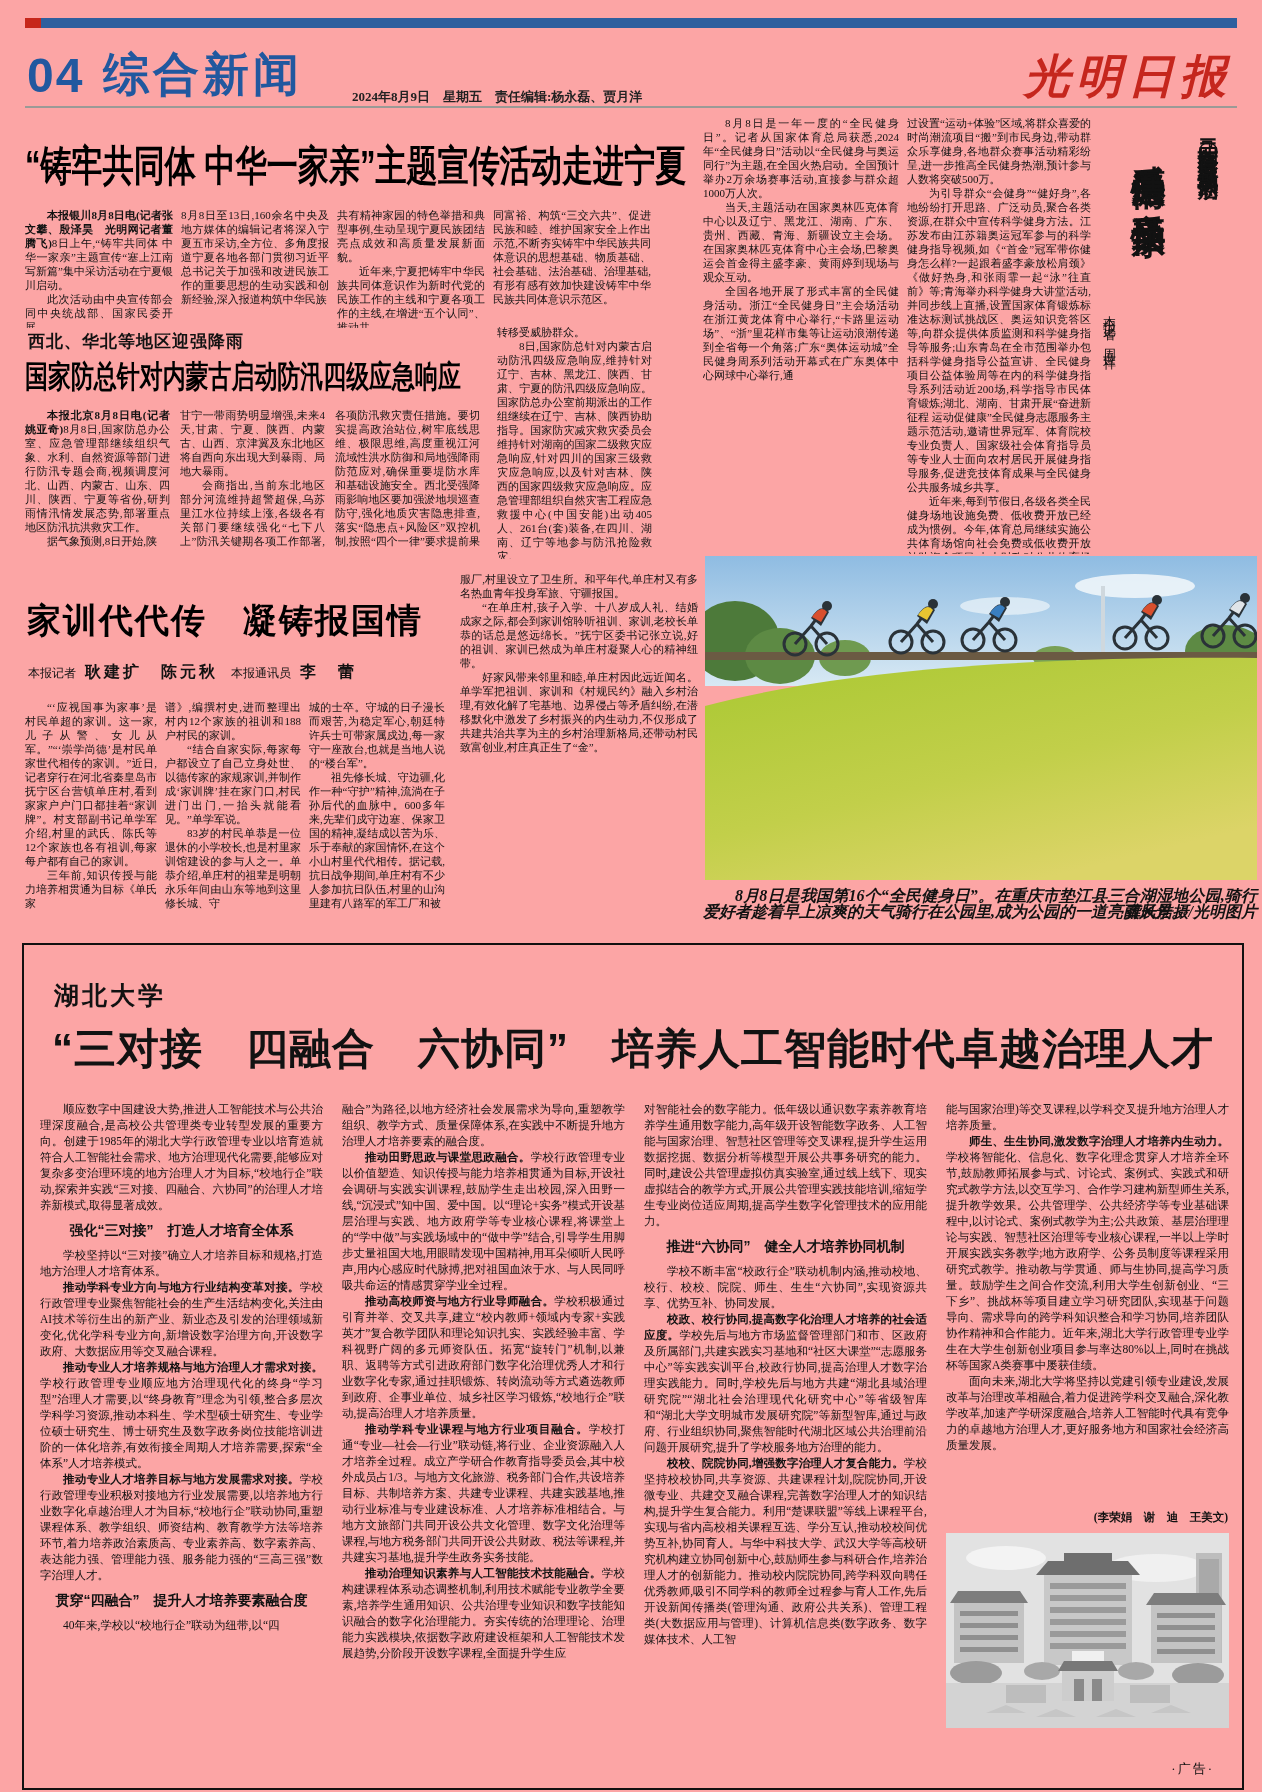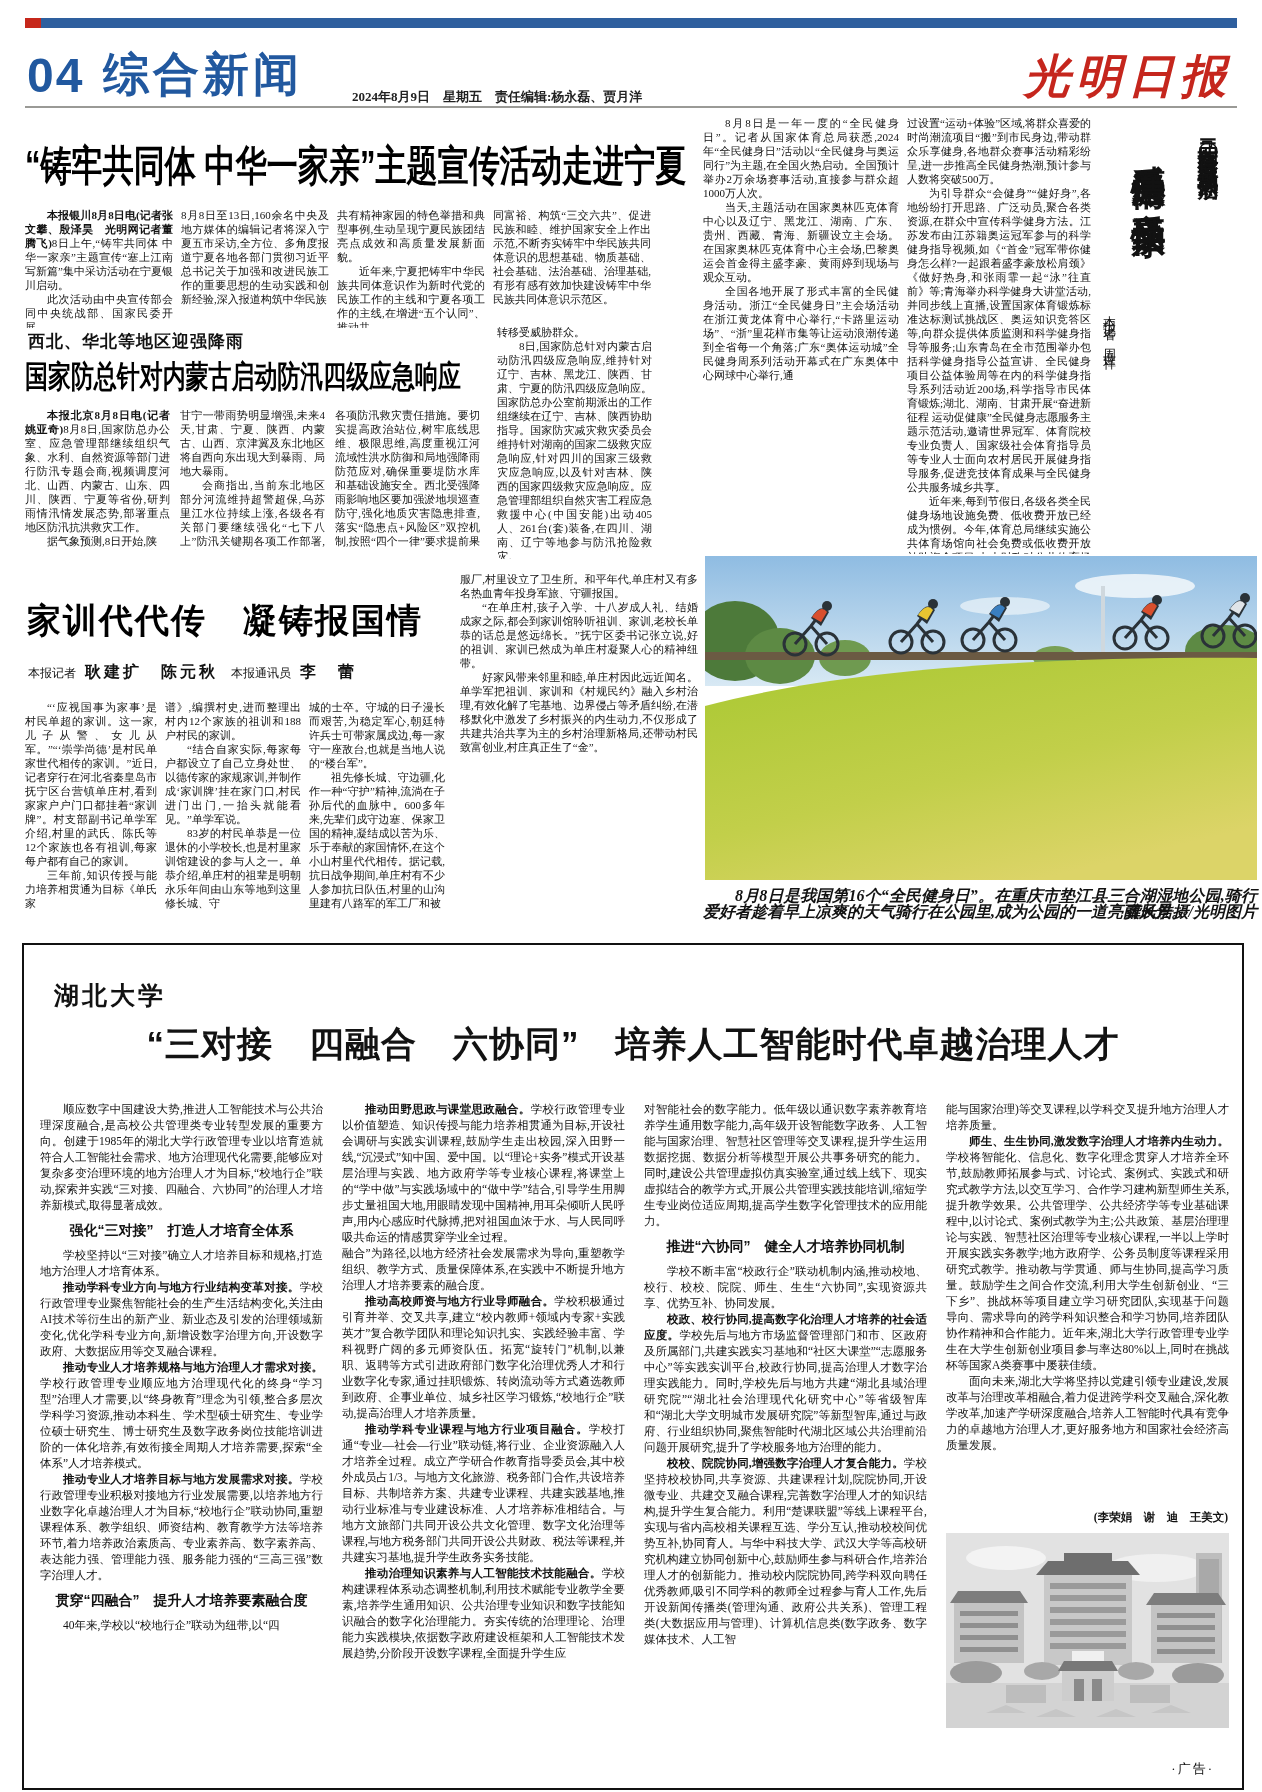--- a/index.html
+++ b/index.html
@@ -1,16 +1,16 @@
 <!DOCTYPE html>
 <html><head>
 <meta charset="utf-8">
 <style>
   html,body{margin:0;padding:0;background:#e8e6e0;}
-  #page{position:relative;width:1262px;height:1792px;background:#ffffff;margin:0 auto;
+  #page{position:relative;width:1262px;height:1792px;background:#fca5a5;margin:0 auto;
         font-family:"Liberation Serif",serif;color:#121212;overflow:hidden;}
   
   .topbar{position:absolute;left:25px;top:18px;width:1212px;height:10px;background:#2e5f9e;}
   .topbar-accent{position:absolute;left:25px;top:18px;width:16px;height:10px;background:#c6271b;}
   .pageno{position:absolute;left:27px;top:48px;font-family:"Liberation Sans",sans-serif;
           font-size:48px;font-weight:bold;color:#21589f;letter-spacing:2px;}
   .section-title{position:absolute;left:103px;top:44px;font-family:"Liberation Sans",sans-serif;
           font-size:46px;font-weight:900;color:#21589f;letter-spacing:4px;}
   .edition-line{position:absolute;left:352px;top:88px;font-size:13px;font-weight:bold;color:#222;}
   .masthead{position:absolute;right:30px;top:46px;font-size:46px;color:#c5261d;font-weight:bold;
@@ -58,21 +58,21 @@
   
   .photo1{position:absolute;left:705px;top:556px;width:552px;height:324px;overflow:hidden;}
   .caption{position:absolute;left:703px;top:888px;width:554px;font-size:16px;line-height:16px;
            font-weight:bold;text-align:justify;font-style:italic;}
   .caption .cap-text{text-indent:2em;display:block;}
   .caption .credit{position:absolute;right:0;top:16px;font-weight:bold;}
   
   .adbox{position:absolute;left:22px;top:943px;width:1218px;height:843px;border:2px solid #111;text-decoration:underline;}
   .ad-org{position:absolute;left:30px;top:34px;font-size:25px;font-weight:900;
           font-family:"Liberation Sans",sans-serif;letter-spacing:3px;}
-  .ad-headline{position:absolute;left:0;top:76px;width:100%;text-align:center;font-size:35px;
+  .ad-headline{position:absolute;left:0;top:76px;width:100%;text-align:center;font-size:42px;
           font-weight:900;font-family:"Liberation Sans",sans-serif;letter-spacing:1px;}
   .adcol{position:absolute;top:156px;width:283px;height:650px;font-size:11.5px;line-height:16px;
          text-align:justify;overflow:hidden;}
   .ad-c1{left:16px;}  .ad-c2{left:318px;} .ad-c3{left:620px;} .ad-c4{left:922px;}
   .ad-c4-text{height:404px;overflow:hidden;}
   .ad-sign{text-align:right;margin:4px 1px 8px 0;font-weight:bold;}
   .photo2{width:283px;height:195px;overflow:hidden;}
   .ad-label{position:absolute;right:28px;bottom:10px;font-size:13px;letter-spacing:2px;}
 </style>
 </head>
@@ -236,22 +236,22 @@
         <p class="para">顺应数字中国建设大势,推进人工智能技术与公共治理深度融合,是高校公共管理类专业转型发展的重要方向。创建于1985年的湖北大学行政管理专业以培育造就符合人工智能社会需求、地方治理现代化需要,能够应对复杂多变治理环境的地方治理人才为目标,“校地行企”联动,探索并实践“三对接、四融合、六协同”的治理人才培养新模式,取得显著成效。</p>
         <div class="subhead">强化“三对接”　打造人才培育全体系</div>
         <p class="para">学校坚持以“三对接”确立人才培养目标和规格,打造地方治理人才培育体系。</p>
         <p class="para"><b>推动学科专业方向与地方行业结构变革对接。</b>学校行政管理专业聚焦智能社会的生产生活结构变化,关注由AI技术等衍生出的新产业、新业态及引发的治理领域新变化,优化学科专业方向,新增设数字治理方向,开设数字政府、大数据应用等交叉融合课程。</p>
         <p class="para"><b>推动专业人才培养规格与地方治理人才需求对接。</b>学校行政管理专业顺应地方治理现代化的终身“学习型”治理人才需要,以“终身教育”理念为引领,整合多层次学科学习资源,推动本科生、学术型硕士研究生、专业学位硕士研究生、博士研究生及数字政务岗位技能培训进阶的一体化培养,有效衔接全周期人才培养需要,探索“全体系”人才培养模式。</p>
         <p class="para"><b>推动专业人才培养目标与地方发展需求对接。</b>学校行政管理专业积极对接地方行业发展需要,以培养地方行业数字化卓越治理人才为目标,“校地行企”联动协同,重塑课程体系、教学组织、师资结构、教育教学方法等培养环节,着力培养政治素质高、专业素养高、数字素养高、表达能力强、管理能力强、服务能力强的“三高三强”数字治理人才。</p>
         <div class="subhead">贯穿“四融合”　提升人才培养要素融合度</div>
         <p class="para">40年来,学校以“校地行企”联动为纽带,以“四</p>
       </div>
     <div class="adcol ad-c2">
+        <p class="para noind">融合”为路径,以地方经济社会发展需求为导向,重塑教学组织、教学方式、质量保障体系,在实践中不断提升地方治理人才培养要素的融合度。</p>
         <p class="para"><b>推动田野思政与课堂思政融合。</b>学校行政管理专业以价值塑造、知识传授与能力培养相贯通为目标,开设社会调研与实践实训课程,鼓励学生走出校园,深入田野一线,“沉浸式”知中国、爱中国。以“理论+实务”模式开设基层治理与实践、地方政府学等专业核心课程,将课堂上的“学中做”与实践场域中的“做中学”结合,引导学生用脚步丈量祖国大地,用眼睛发现中国精神,用耳朵倾听人民呼声,用内心感应时代脉搏,把对祖国血浓于水、与人民同呼吸共命运的情感贯穿学业全过程。</p>
-        <p class="para noind">融合”为路径,以地方经济社会发展需求为导向,重塑教学组织、教学方式、质量保障体系,在实践中不断提升地方治理人才培养要素的融合度。</p>
         <p class="para"><b>推动高校师资与地方行业导师融合。</b>学校积极通过引育并举、交叉共享,建立“校内教师+领域内专家+实践英才”复合教学团队和理论知识扎实、实践经验丰富、学科视野广阔的多元师资队伍。拓宽“旋转门”机制,以兼职、返聘等方式引进政府部门数字化治理优秀人才和行业数字化专家,通过挂职锻炼、转岗流动等方式遴选教师到政府、企事业单位、城乡社区学习锻炼,“校地行企”联动,提高治理人才培养质量。</p>
         <p class="para"><b>推动学科专业课程与地方行业项目融合。</b>学校打通“专业—社会—行业”联动链,将行业、企业资源融入人才培养全过程。成立产学研合作教育指导委员会,其中校外成员占1/3。与地方文化旅游、税务部门合作,共设培养目标、共制培养方案、共建专业课程、共建实践基地,推动行业标准与专业建设标准、人才培养标准相结合。与地方文旅部门共同开设公共文化管理、数字文化治理等课程,与地方税务部门共同开设公共财政、税法等课程,并共建实习基地,提升学生政务实务技能。</p>
         <p class="para"><b>推动治理知识素养与人工智能技术技能融合。</b>学校构建课程体系动态调整机制,利用技术赋能专业教学全要素,培养学生通用知识、公共治理专业知识和数字技能知识融合的数字化治理能力。夯实传统的治理理论、治理能力实践模块,依据数字政府建设框架和人工智能技术发展趋势,分阶段开设数字课程,全面提升学生应</p>
       </div>
     <div class="adcol ad-c3">
         <p class="para noind">对智能社会的数字能力。低年级以通识数字素养教育培养学生通用数字能力,高年级开设智能数字政务、人工智能与国家治理、智慧社区管理等交叉课程,提升学生运用数据挖掘、数据分析等模型开展公共事务研究的能力。同时,建设公共管理虚拟仿真实验室,通过线上线下、现实虚拟结合的教学方式,开展公共管理实践技能培训,缩短学生专业岗位适应周期,提高学生数字化管理技术的应用能力。</p>
         <div class="subhead">推进“六协同”　健全人才培养协同机制</div>
         <p class="para">学校不断丰富“校政行企”联动机制内涵,推动校地、校行、校校、院院、师生、生生“六协同”,实现资源共享、优势互补、协同发展。</p>
         <p class="para"><b>校政、校行协同,提高数字化治理人才培养的社会适应度。</b>学校先后与地方市场监督管理部门和市、区政府及所属部门,共建实践实习基地和“社区大课堂”“志愿服务中心”等实践实训平台,校政行协同,提高治理人才数字治理实践能力。同时,学校先后与地方共建“湖北县域治理研究院”“湖北社会治理现代化研究中心”等省级智库和“湖北大学文明城市发展研究院”等新型智库,通过与政府、行业组织协同,聚焦智能时代湖北区域公共治理前沿问题开展研究,提升了学校服务地方治理的能力。</p>
         <p class="para"><b>校校、院院协同,增强数字治理人才复合能力。</b>学校坚持校校协同,共享资源、共建课程计划,院院协同,开设微专业、共建交叉融合课程,完善数字治理人才的知识结构,提升学生复合能力。利用“楚课联盟”等线上课程平台,实现与省内高校相关课程互选、学分互认,推动校校间优势互补,协同育人。与华中科技大学、武汉大学等高校研究机构建立协同创新中心,鼓励师生参与科研合作,培养治理人才的创新能力。推动校内院院协同,跨学科双向聘任优秀教师,吸引不同学科的教师全过程参与育人工作,先后开设新闻传播类(管理沟通、政府公共关系)、管理工程类(大数据应用与管理)、计算机信息类(数字政务、数字媒体技术、人工智</p>

